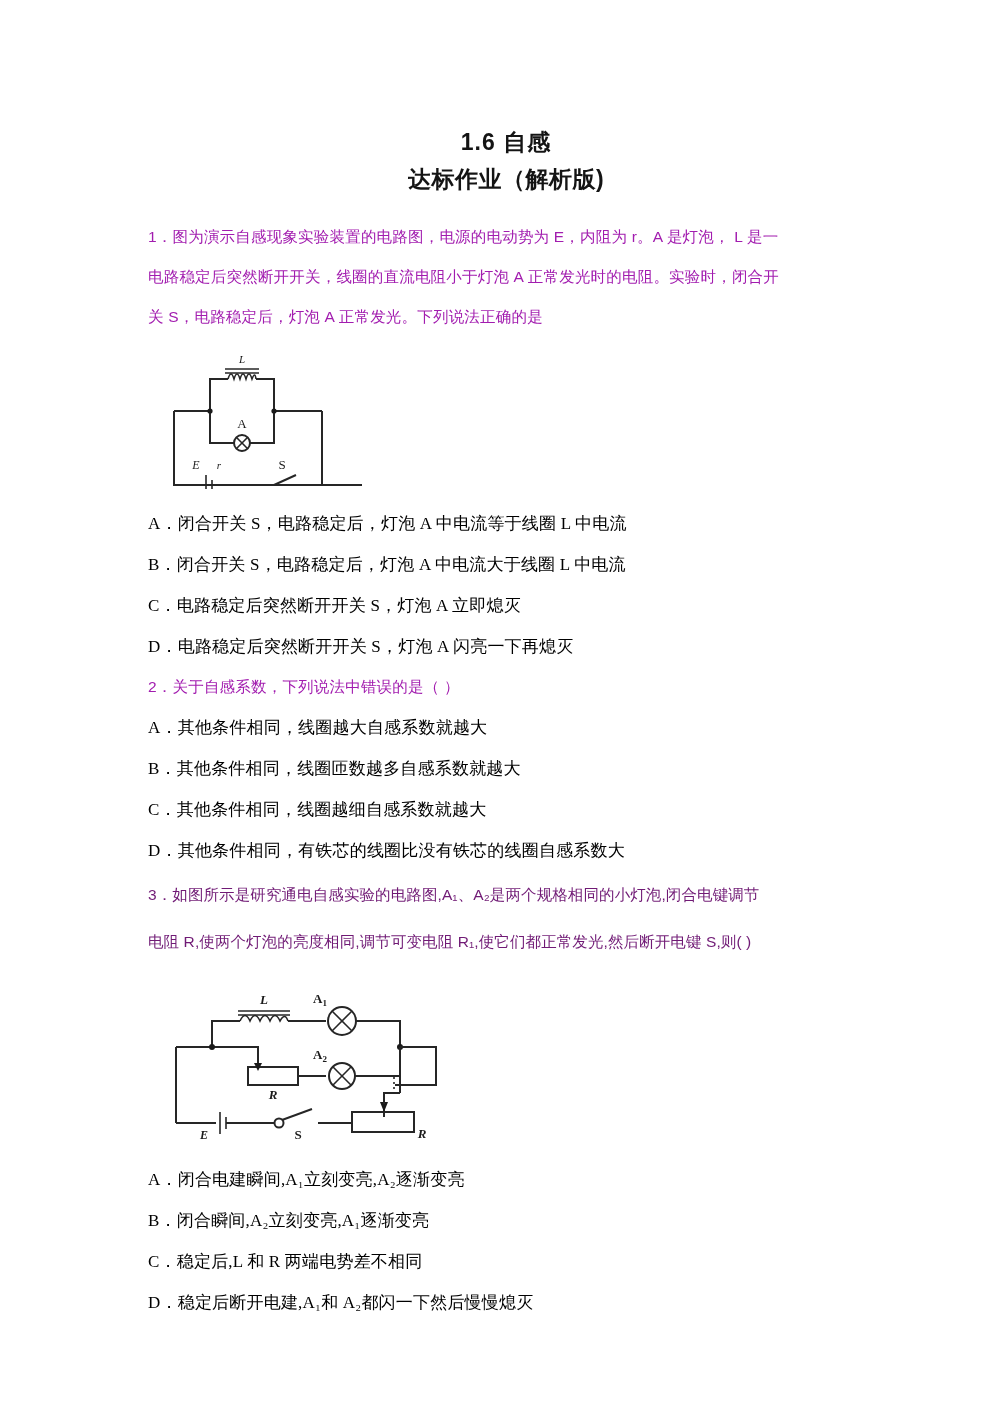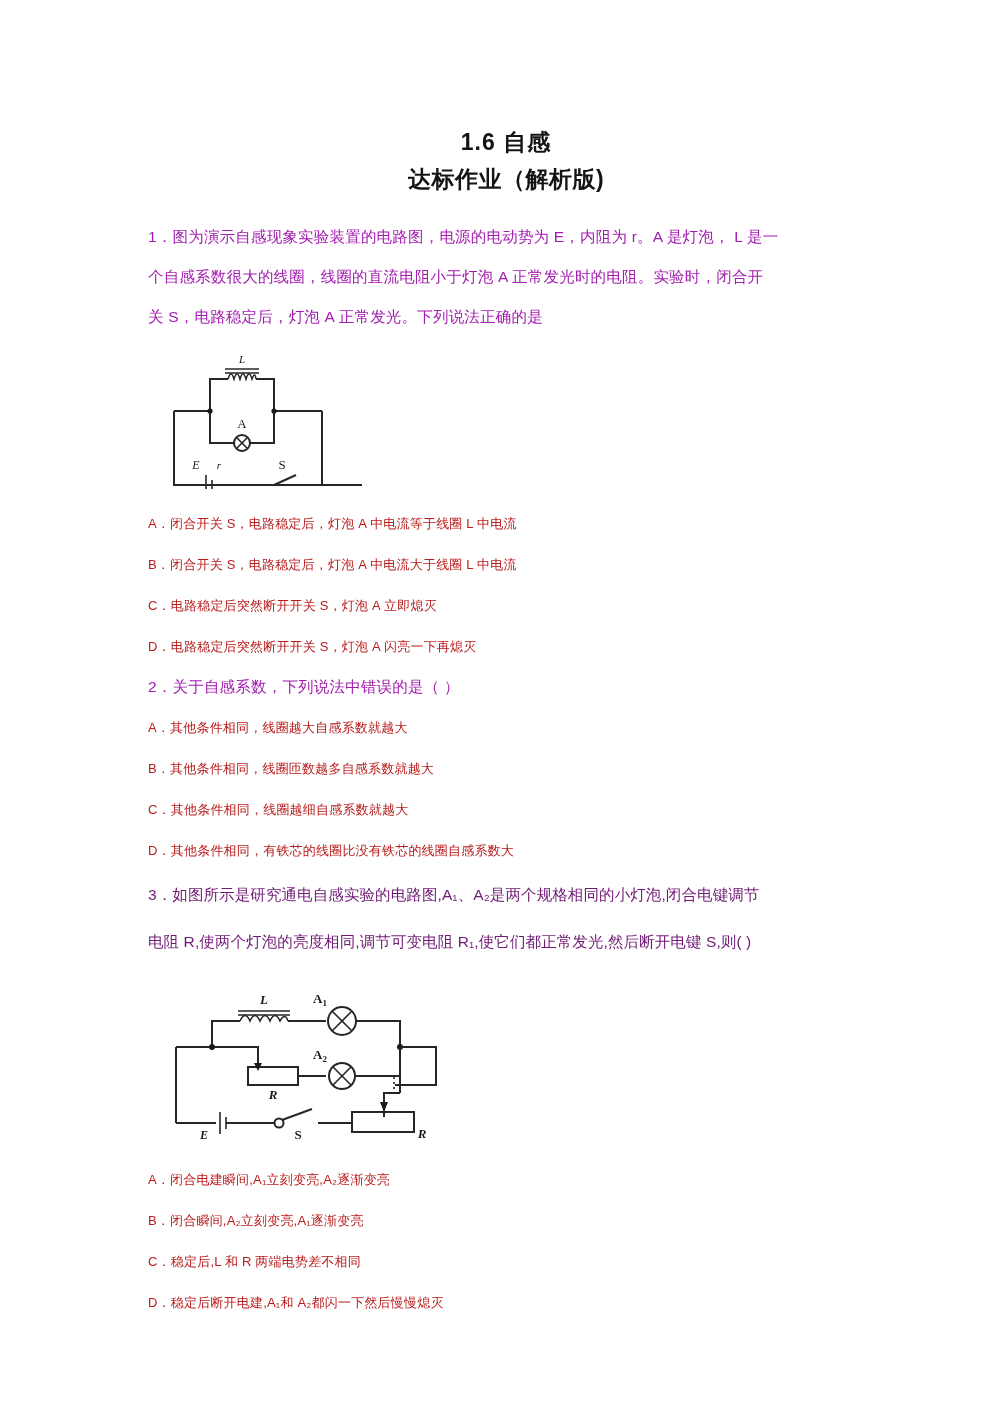--- a/index.html
+++ b/index.html
@@ -52,25 +52,26 @@
     margin-top: 24px;
   }
   .q-line {
     font-size: 15.5px;
     line-height: 40px;
     color: #a21caf;
     white-space: nowrap;
     letter-spacing: 0.2px;
   }
   .opt-line {
-    font-size: 13px;
+    font-size: 17px;
     line-height: 41px;
-    color: #b91c1c;
+    color: #000000;
     white-space: nowrap;
     letter-spacing: 0.2px;
+    font-family: Liberation Serif, serif;
   }
   .q3-line {
     font-size: 15.5px;
     line-height: 47px;
     color: #701a75;
     white-space: nowrap;
     letter-spacing: 0.1px;
   }
   .it { font-style: italic; font-family: "Liberation Serif", "DejaVu Serif", serif; }
 
@@ -90,21 +91,21 @@
 <body>
 
 <div class="page">
   <div class="content">
 
     <div class="title-main">1.6 自感</div>
     <div class="title-sub">达标作业（解析版)</div>
 
     <div class="q-block">
       <div class="q-line">1．图为演示自感现象实验装置的电路图，电源的电动势为 E，内阻为 r。A 是灯泡， L 是一</div>
-      <div class="q-line">个自感系数很大的线圈，线圈的直流电阻小于灯泡 A 正常发光时的电阻。实验时，闭合开</div>
+      <div class="q-line">电路稳定后突然断开开关，线圈的直流电阻小于灯泡 A 正常发光时的电阻。实验时，闭合开</div>
       <div class="q-line">关 S，电路稳定后，灯泡 A 正常发光。下列说法正确的是</div>
 
       <div class="fig-wrap fig1">
         <svg width="200" height="140" viewBox="0 0 200 140">
 
           <path class="w" d="M12 62 L12 136 L290 136"></path>
 
           <path class="w" d="M12 136 L160 136"></path>
           <path class="w" d="M160 62 L160 136"></path>
 

